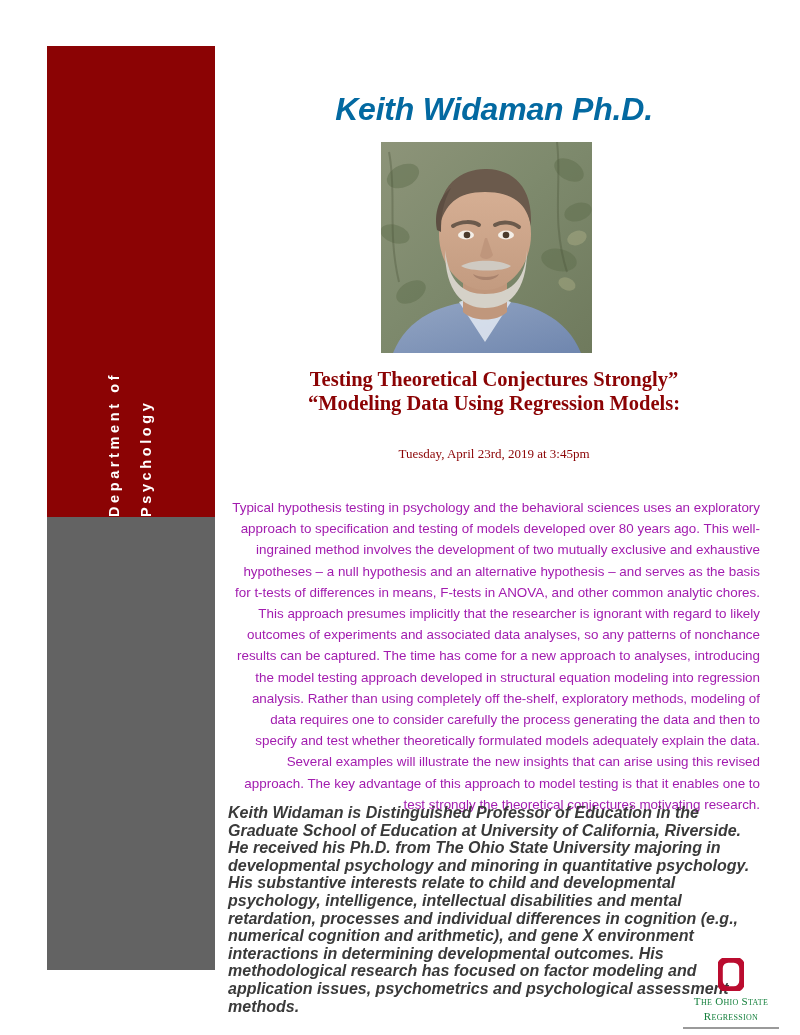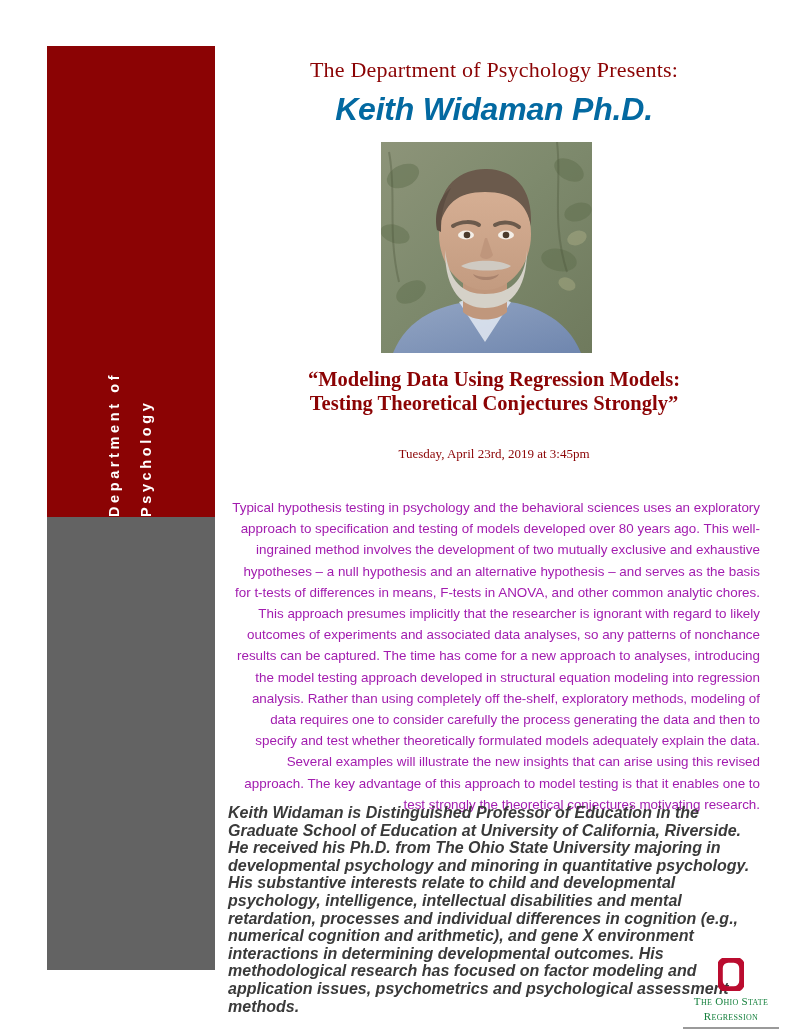--- a/index.html
+++ b/index.html
@@ -196,21 +196,20 @@
   <div id="sidebar-red"></div>
   <div id="sidebar-gray"></div>
   <div id="sidebar-text">
     <div class="vert-line" id="vert-line-1">Department of</div>
     <div class="vert-line" id="vert-line-2">Psychology</div>
   </div>
 </div>
 
 <div id="content">
 
-  <div id="presents">The Department of Psychology Presents:</div>
 
   <div id="speaker-name">Keith Widaman Ph.D.</div>
 
   <div id="portrait">
     <svg width="211" height="211" viewBox="0 0 211 211">
       <defs>
         <linearGradient id="bgFoliage" x1="0" y1="0" x2="1" y2="1">
           <stop offset="0%" stop-color="#8d9479"></stop>
           <stop offset="45%" stop-color="#7e8a6d"></stop>
           <stop offset="100%" stop-color="#6f7a5d"></stop>
@@ -262,22 +261,22 @@
 
       <path d="M104 96 L99 114 C 102 118, 109 118, 112 113 L106 96" fill="#bb9278" opacity="0.75"></path>
 
       <path d="M80 124 C 92 117, 118 117, 130 124 C 124 130, 88 130, 80 124 Z" fill="#cfcac2"></path>
       <path d="M64 108 C 64 150, 82 166, 104 166 C 128 166, 146 150, 146 108 C 144 140, 128 152, 104 152 C 82 152, 68 140, 64 108 Z" fill="#d5d1c8"></path>
       <path d="M92 132 C 98 136, 112 136, 118 132 C 114 140, 96 140, 92 132 Z" fill="#a9836d"></path>
     </svg>
   </div>
 
   <div id="talk-block">
+    <div class="talk-title">Testing Theoretical Conjectures Strongly”</div>
     <div class="talk-title">“Modeling Data Using Regression Models:</div>
-    <div class="talk-title">Testing Theoretical Conjectures Strongly”</div>
     <div class="talk-meta">Tuesday, April 23rd, 2019 at 3:45pm</div>
   </div>
 
   <div id="abstract">Typical hypothesis testing in psychology and the behavioral sciences uses an exploratory approach to specification and testing of models developed over 80 years ago. This well-ingrained method involves the development of two mutually exclusive and exhaustive hypotheses – a null hypothesis and an alternative hypothesis – and serves as the basis for t-tests of differences in means, F-tests in ANOVA, and other common analytic chores. This approach presumes implicitly that the researcher is ignorant with regard to likely outcomes of experiments and associated data analyses, so any patterns of nonchance results can be captured. The time has come for a new approach to analyses, introducing the model testing approach developed in structural equation modeling into regression analysis. Rather than using completely off the-shelf, exploratory methods, modeling of data requires one to consider carefully the process generating the data and then to specify and test whether theoretically formulated models adequately explain the data. Several examples will illustrate the new insights that can arise using this revised approach. The key advantage of this approach to model testing is that it enables one to test strongly the theoretical conjectures motivating research.</div>
 
   <div id="bio">Keith Widaman is Distinguished Professor of Education in the Graduate School of Education at University of California, Riverside. He received his Ph.D. from The Ohio State University majoring in developmental psychology and minoring in quantitative psychology.  His substantive interests relate to child and developmental psychology, intelligence, intellectual disabilities and mental retardation, processes and individual differences in cognition (e.g., numerical cognition and arithmetic), and gene X environment interactions in determining developmental outcomes. His methodological research has focused on factor modeling and application issues, psychometrics and psychological assessment methods.</div>
 
 </div>
 
 <div id="osu-logo">

